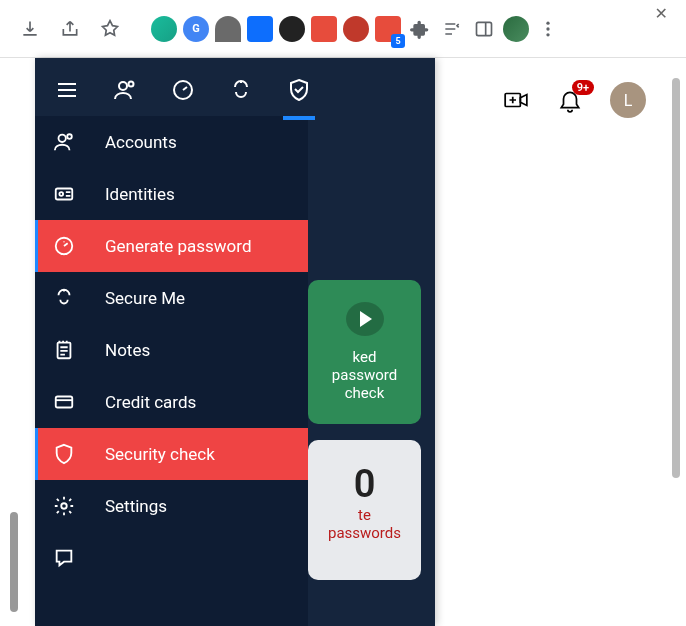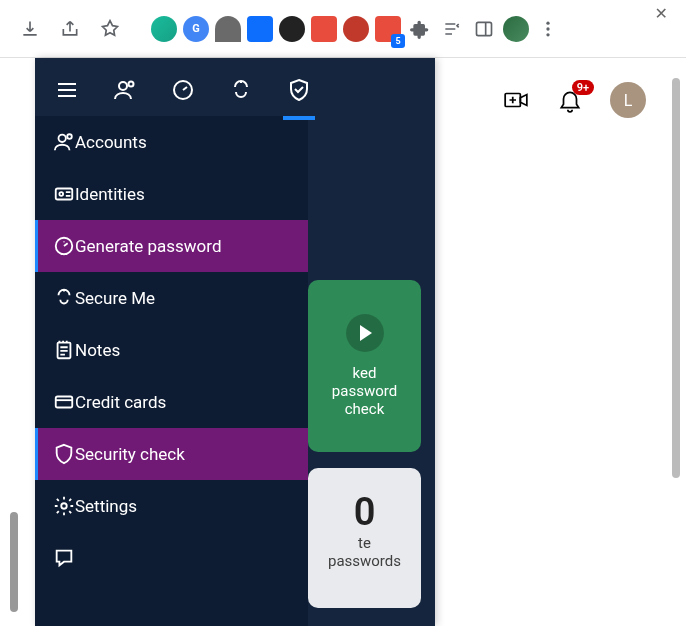--- a/index.html
+++ b/index.html
@@ -38,34 +38,34 @@
 
 .panel-wrap { position: absolute; top: 58px; left: 35px; width: 400px; height: 568px; background: rgba(0,0,0,0.1); }
 .ext-panel { width: 400px; height: 100%; background: #15253d; color: #fff; display: flex; flex-direction: column; position: relative; box-shadow: 2px 0 8px rgba(0,0,0,0.2); }
 
 .ext-tabs { display: flex; padding: 18px 18px 12px 18px; gap: 30px; align-items: center; }
 .ext-tab { width: 28px; height: 28px; display: flex; align-items: center; justify-content: center; cursor: pointer; position: relative; }
 .ext-tab svg { width: 24px; height: 24px; stroke: #fff; fill: none; stroke-width: 2; }
 .ext-tab.active::after { content: ""; position: absolute; bottom: -16px; left: -2px; width: 32px; height: 4px; background: #1e88ff; }
 
 .ext-menu { width: 273px; background: #0e1c33; flex: 1; }
-.menu-item { display: flex; align-items: center; gap: 0; padding: 15px 18px; font-size: 17px; cursor: pointer; position: relative; }
-.menu-item.sel { background: #701a75; }
+.menu-item { display: flex; align-items: center; gap: 30px; padding: 15px 18px; font-size: 17px; cursor: pointer; position: relative; }
+.menu-item.sel { background: #ef4444; }
 .menu-item.sel::before { content: ""; position: absolute; left: 0; top: 0; bottom: 0; width: 3px; background: #1e88ff; }
 .menu-item svg { width: 22px; height: 22px; stroke: #fff; fill: none; stroke-width: 2; flex-shrink: 0; }
 
 
 .bg-cards { position: absolute; top: 222px; left: 273px; right: 0; padding-right: 14px; }
 .card { border-radius: 10px; padding: 22px 16px; margin-bottom: 16px; color: #fff; text-align: center; font-size: 15px; }
-.card.green { background: #2e8b57; height: 172px; display: flex; flex-direction: column; justify-content: center; align-items: center; gap: 12px; }
+.card.green { background: #2e8b57; height: 144px; display: flex; flex-direction: column; justify-content: center; align-items: center; gap: 12px; }
 .play { width: 38px; height: 38px; border-radius: 50%; background: rgba(0,0,0,0.22); display: flex; align-items: center; justify-content: center; }
 .play::after { content:""; border-left: 12px solid #fff; border-top: 8px solid transparent; border-bottom: 8px solid transparent; margin-left: 3px; }
 .card.grey { background: #e8eaed; color: #333; height: 140px; }
 .big-num { font-size: 38px; font-weight: 600; color: #222; }
-.grey-txt { font-size: 15px; color: #404040; }
+.grey-txt { font-size: 15px; color: #b91c1c; }
 
 
 .sb-left { position: absolute; left: 10px; top: 512px; width: 8px; height: 100px; background: #999; border-radius: 4px; }
 .sb-right { position: absolute; right: 6px; top: 78px; width: 8px; height: 400px; background: #bbb; border-radius: 4px; }
 </style>
 </head>
 <body>
 
 <div class="window-ctrl">✕</div>
 

